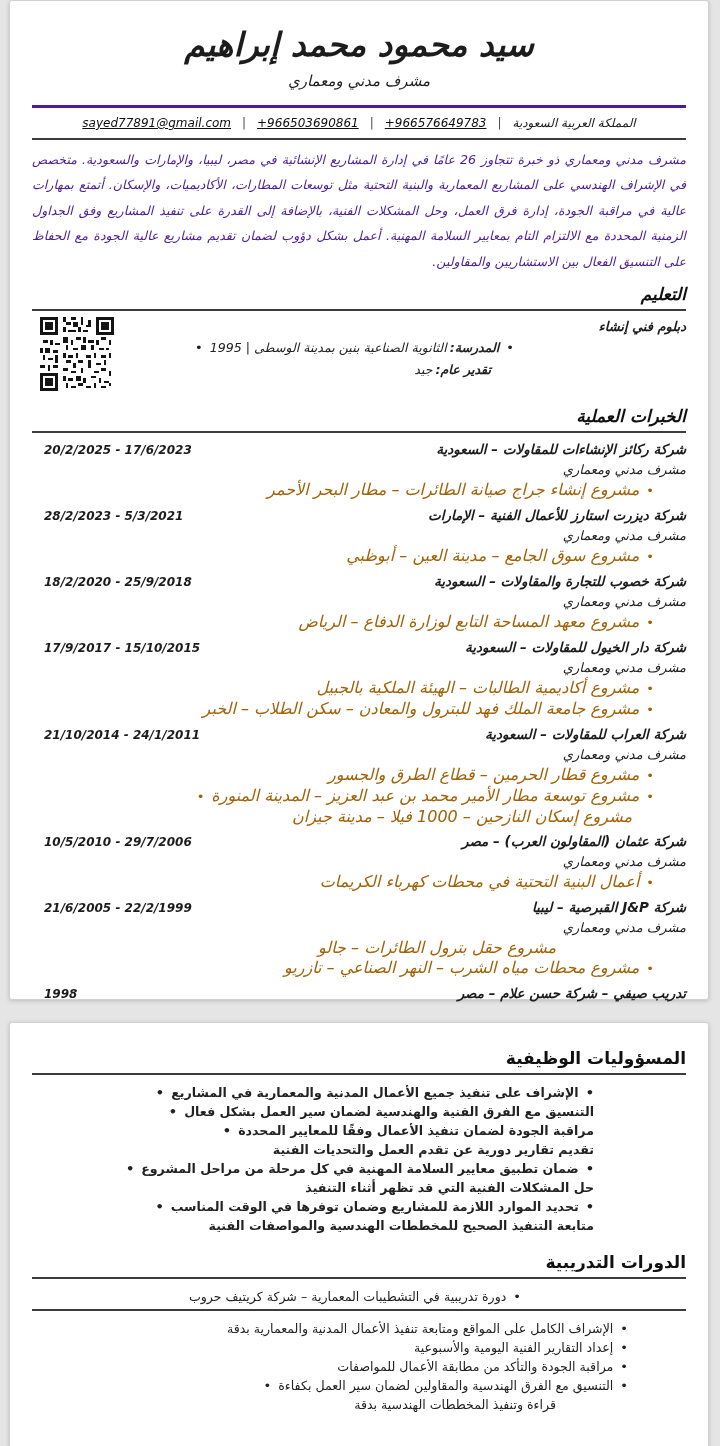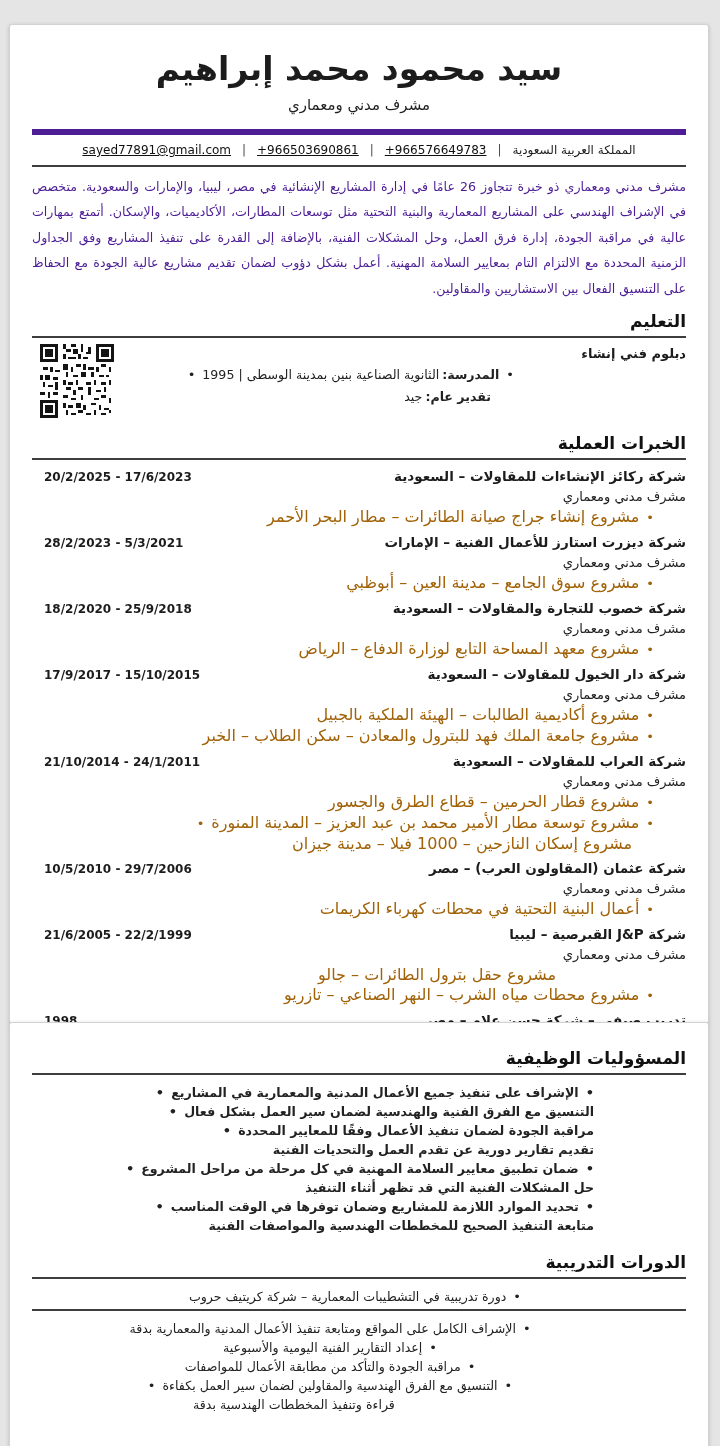--- a/index.html
+++ b/index.html
@@ -12,30 +12,30 @@
     -webkit-font-smoothing:antialiased;
   }
   .canvas{position:relative;width:720px;height:1446px;}
   .page{
     position:absolute;left:9px;width:700px;background:#fff;
     border:1px solid #d2d2d2;border-radius:3px;
     box-shadow:0 1px 4px rgba(0,0,0,.18);
     box-sizing:border-box;
     padding:0 22px;
   }
-  .page1{top:24px;height:1000px;}
+  .page1{top:0;height:1000px;font-style:italic;}
   .page2{top:1022px;height:520px;}
 
   
   .hdr{text-align:center;padding-top:22px;}
   h1{margin:0;font-size:33px;line-height:44px;font-weight:bold;letter-spacing:0;}
   .subtitle{font-size:15px;line-height:24px;margin-top:2px;color:#1f1f1f;}
   .contact{
     margin-top:12px;
-    border-top:6px solid #4c1d95;border-bottom:2px solid #3d3d3d;
+    border-top:3px solid #4c1d95;border-bottom:2px solid #3d3d3d;
     padding:7px 4px;
     display:flex;direction:ltr;justify-content:center;align-items:center;gap:11px;
     font-size:12px;line-height:16px;white-space:nowrap;
   }
   .contact .link{color:#101010;text-decoration:underline;cursor:pointer;}
   .contact .sep{color:#4a4a4a;}
 
   .summary{
     margin:7px 0 0 0;
     font-size:12.6px;line-height:25.4px;
@@ -76,21 +76,21 @@
 
   
   .sec-resp h2{padding-top:24px;}
   .resp-list{margin-top:8px;font-weight:bold;}
   .resp-list .li{line-height:19px;padding-right:92px;}
   .sec-courses h2{padding-top:16px;}
   .course-list{margin-top:8px;}
   .course-list .li{line-height:19px;padding-right:165px;}
   .sec-skills h2{padding-top:14px;}
   .skill-list{margin-top:8px;}
-  .skill-list .li{line-height:19px;padding-right:58px;text-align:center;}
+  .skill-list .li{line-height:19px;padding-right:58px;}
   .skill-list .li.ind3{padding-right:130px;}
 </style>
 </head>
 <body>
 
 <div class="canvas">
 
   <div class="page page1">
 
     <div class="hdr">

